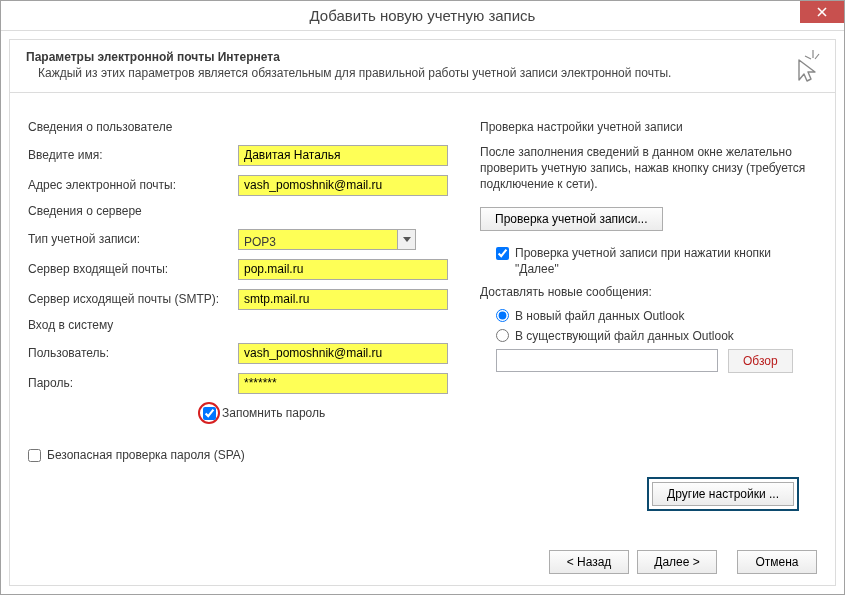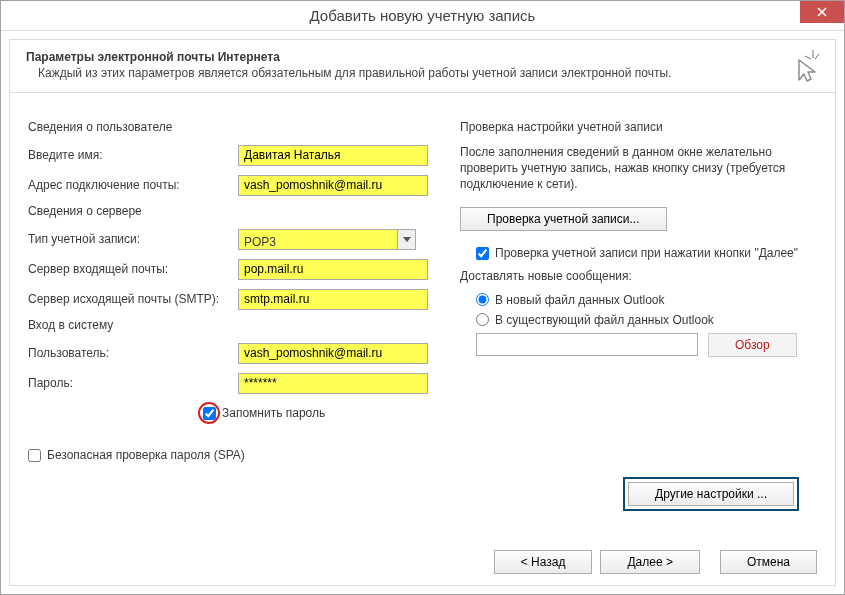--- a/index.html
+++ b/index.html
@@ -100,21 +100,21 @@
     display: flex;
     align-items: center;
     margin-bottom: 8px;
     min-height: 22px;
   }
   .row .lbl {
     width: 210px;
     font-size: 12px;
   }
   .text-input {
-    width: 190px;
+    width: 210px;
     height: 21px;
     border: 1px solid #a9a9a9;
     padding: 1px 5px;
     font-family: inherit;
     font-size: 12px;
     background: #feff56;
   }
   .select-wrap {
     width: 178px;
     height: 21px;
@@ -161,21 +161,21 @@
   }
   .info-text {
     font-size: 12px;
     line-height: 1.35;
     margin-bottom: 14px;
   }
   .btn {
     height: 24px;
     border: 1px solid #adadad;
     background: linear-gradient(#fdfdfd,#ececec);
-    padding: 0 26px;
+    padding: 0 14px;
     font-family: inherit;
     font-size: 12px;
     cursor: pointer;
     display: inline-flex;
     align-items: center;
   }
   .btn.disabled {
     color: #b91c1c;
     border-color: #cacaca;
     background: #f4f4f4;
@@ -258,21 +258,21 @@
       <div class="body-area">
 
         <div class="col">
           <div class="section-title">Сведения о пользователе</div>
 
           <div class="row">
             <div class="lbl">Введите имя:</div>
             <input class="text-input" type="text" value="Давитая Наталья" style="">
           </div>
           <div class="row">
-            <div class="lbl">Адрес подключение почты:</div>
+            <div class="lbl">Адрес электронной почты:</div>
             <input class="text-input" type="text" value="vash_pomoshnik@mail.ru" style="">
           </div>
 
           <div class="section-title">Сведения о сервере</div>
 
           <div class="row">
             <div class="lbl">Тип учетной записи:</div>
             <div class="select-wrap">
               <span>POP3</span>
               <div class="arrow-btn">

